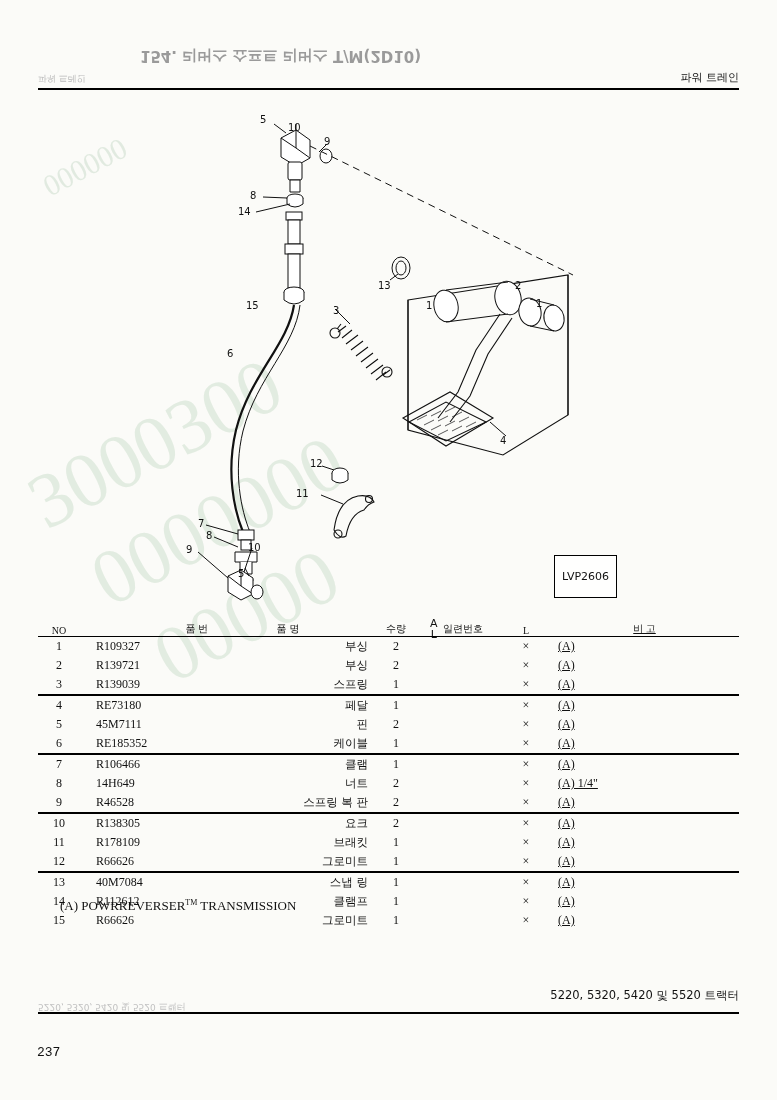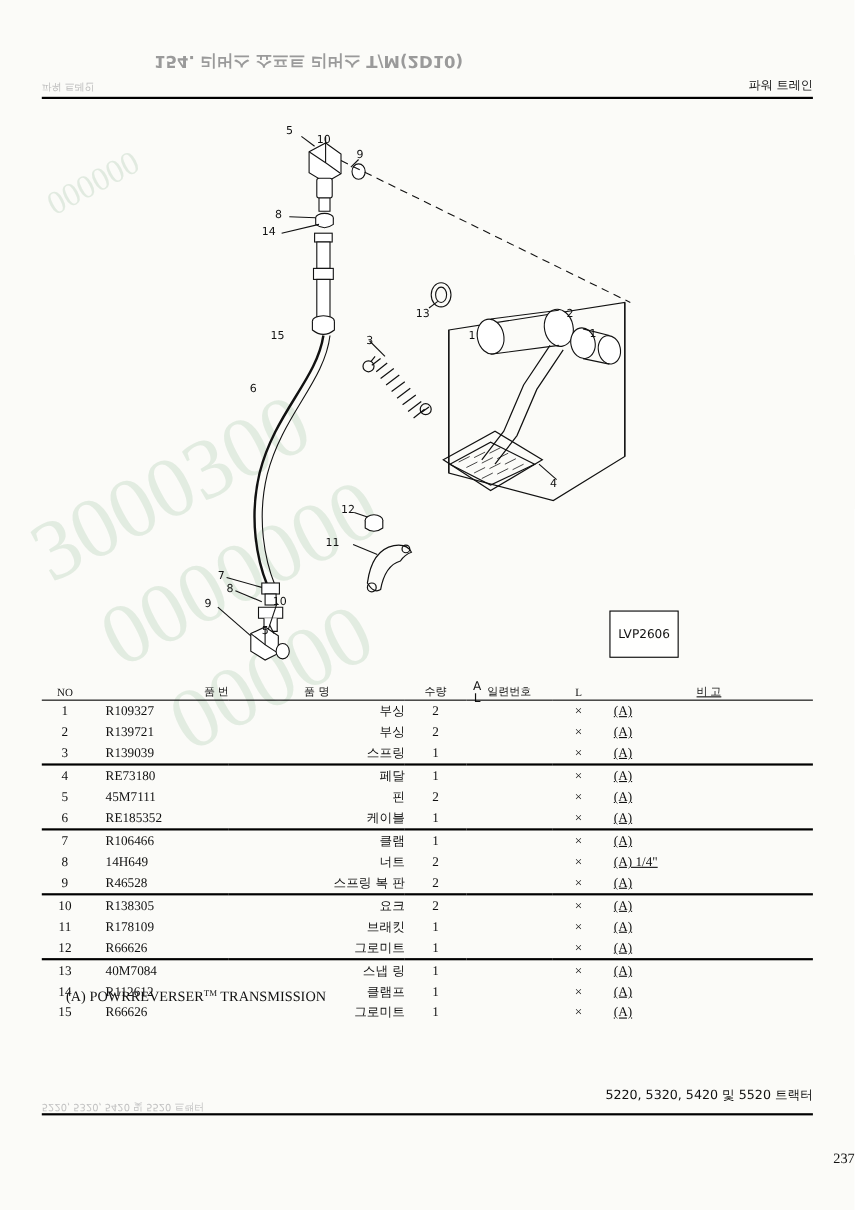--- a/index.html
+++ b/index.html
@@ -186,23 +186,24 @@
     top: 1000px;
     font-size: 9px;
     color: #c2c2c2;
     transform: scaleY(-1);
     font-family: "DejaVu Sans", sans-serif;
   }
   .pageno {
     position: absolute;
     left: 0; right: 0;
     top: 1045px;
-    text-align: right;
+    text-align: left;
     font-size: 13px;
-    font-family: Liberation Serif, serif;
+    font-family: Liberation Mono, monospace;
+    padding-left: 37px;
   }
   .al-head {
     position: absolute;
     left: 430px;
     top: 618px;
     font-size: 11px;
     font-family: "DejaVu Sans", sans-serif;
     line-height: 11px;
     text-align: center;
   }

